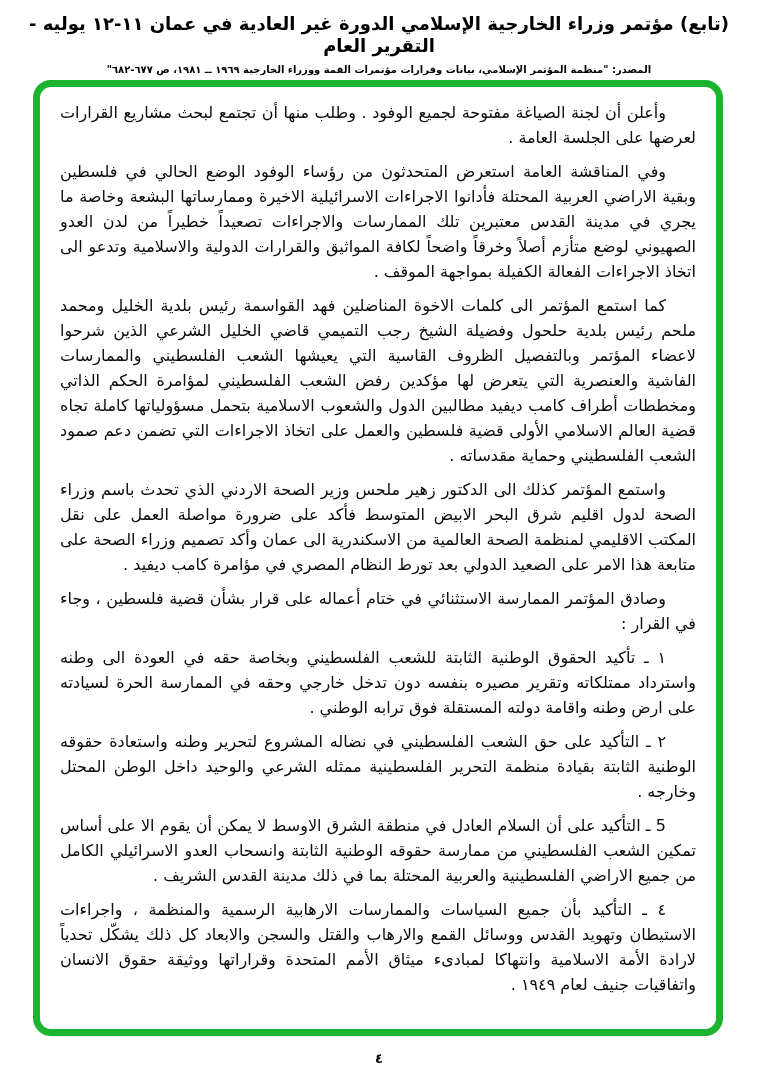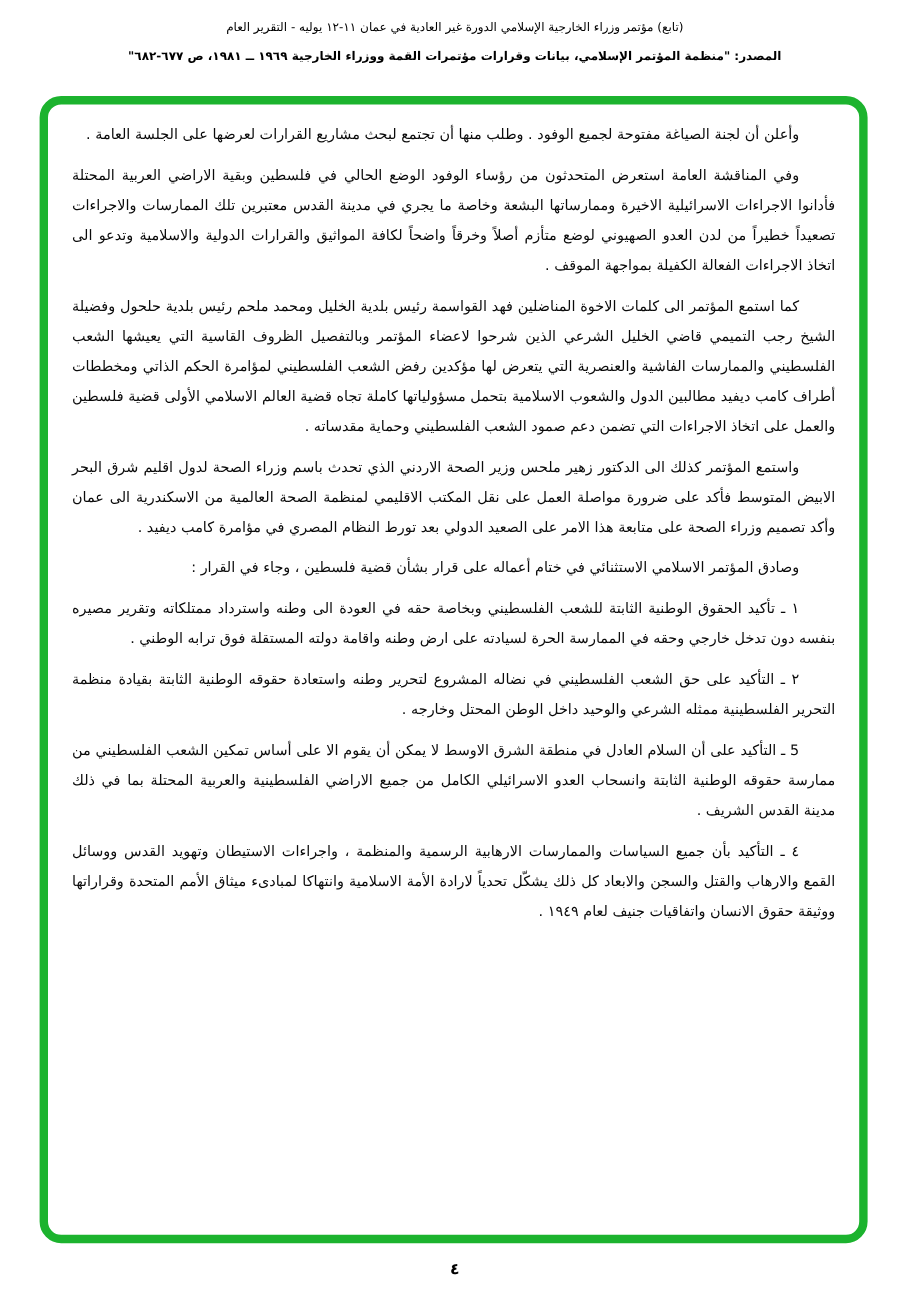--- a/index.html
+++ b/index.html
@@ -17,22 +17,22 @@
     position: relative;
     background: #ffffff;
   }
   .doc-header {
     direction: rtl;
     text-align: center;
     padding-top: 13px;
     color: #000;
   }
   .doc-title {
-    font-weight: normal;
-    font-size: 10px;
+    font-weight: bold;
+    font-size: 18px;
     line-height: 22px;
     letter-spacing: 0;
   }
   .doc-source {
     font-weight: bold;
     font-size: 10px;
     line-height: 16px;
     margin-top: 5px;
   }
   .content-box {
@@ -45,21 +45,21 @@
     border-radius: 18px;
     background: #ffffff;
     padding: 13px 20px 8px 20px;
     overflow: hidden;
   }
   .body-text {
     direction: rtl;
     color: #0a0a0a;
   }
   .body-text p {
-    font-size: 12px;
+    font-size: 16px;
     line-height: 25px;
     text-align: justify;
     text-indent: 30px;
     margin-bottom: 9px;
   }
   .body-text p:last-child { margin-bottom: 0; }
   .page-number {
     position: absolute;
     bottom: 12px;
     left: 0;
@@ -79,21 +79,21 @@
     <div class="doc-title">(تابع) مؤتمر وزراء الخارجية الإسلامي الدورة غير العادية في عمان ١١-١٢ يوليه - التقرير العام</div>
     <div class="doc-source">المصدر: "منظمة المؤتمر الإسلامي، بيانات وقرارات مؤتمرات القمة ووزراء الخارجية ١٩٦٩ ــ ١٩٨١، ص ٦٧٧-٦٨٢"</div>
   </div>
 
   <div class="content-box">
     <div class="body-text">
       <p>وأعلن أن لجنة الصياغة مفتوحة لجميع الوفود . وطلب منها أن تجتمع لبحث مشاريع القرارات لعرضها على الجلسة العامة .</p>
       <p>وفي المناقشة العامة استعرض المتحدثون من رؤساء الوفود الوضع الحالي في فلسطين وبقية الاراضي العربية المحتلة فأدانوا الاجراءات الاسرائيلية الاخيرة وممارساتها البشعة وخاصة ما يجري في مدينة القدس معتبرين تلك الممارسات والاجراءات تصعيداً خطيراً من لدن العدو الصهيوني لوضع متأزم أصلاً وخرقاً واضحاً لكافة المواثيق والقرارات الدولية والاسلامية وتدعو الى اتخاذ الاجراءات الفعالة الكفيلة بمواجهة الموقف .</p>
       <p>كما استمع المؤتمر الى كلمات الاخوة المناضلين فهد القواسمة رئيس بلدية الخليل ومحمد ملحم رئيس بلدية حلحول وفضيلة الشيخ رجب التميمي قاضي الخليل الشرعي الذين شرحوا لاعضاء المؤتمر وبالتفصيل الظروف القاسية التي يعيشها الشعب الفلسطيني والممارسات الفاشية والعنصرية التي يتعرض لها مؤكدين رفض الشعب الفلسطيني لمؤامرة الحكم الذاتي ومخططات أطراف كامب ديفيد مطالبين الدول والشعوب الاسلامية بتحمل مسؤولياتها كاملة تجاه قضية العالم الاسلامي الأولى قضية فلسطين والعمل على اتخاذ الاجراءات التي تضمن دعم صمود الشعب الفلسطيني وحماية مقدساته .</p>
       <p>واستمع المؤتمر كذلك الى الدكتور زهير ملحس وزير الصحة الاردني الذي تحدث باسم وزراء الصحة لدول اقليم شرق البحر الابيض المتوسط فأكد على ضرورة مواصلة العمل على نقل المكتب الاقليمي لمنظمة الصحة العالمية من الاسكندرية الى عمان وأكد تصميم وزراء الصحة على متابعة هذا الامر على الصعيد الدولي بعد تورط النظام المصري في مؤامرة كامب ديفيد .</p>
-      <p>وصادق المؤتمر الاسلامي الاستثنائي في ختام أعماله على قرار بشأن قضية فلسطين ، وجاء في القرار :</p>
+      <p>وصادق المؤتمر الممارسة الاستثنائي في ختام أعماله على قرار بشأن قضية فلسطين ، وجاء في القرار :</p>
       <p>١ ـ تأكيد الحقوق الوطنية الثابتة للشعب الفلسطيني وبخاصة حقه في العودة الى وطنه واسترداد ممتلكاته وتقرير مصيره بنفسه دون تدخل خارجي وحقه في الممارسة الحرة لسيادته على ارض وطنه واقامة دولته المستقلة فوق ترابه الوطني .</p>
       <p>٢ ـ التأكيد على حق الشعب الفلسطيني في نضاله المشروع لتحرير وطنه واستعادة حقوقه الوطنية الثابتة بقيادة منظمة التحرير الفلسطينية ممثله الشرعي والوحيد داخل الوطن المحتل وخارجه .</p>
       <p>5 ـ التأكيد على أن السلام العادل في منطقة الشرق الاوسط لا يمكن أن يقوم الا على أساس تمكين الشعب الفلسطيني من ممارسة حقوقه الوطنية الثابتة وانسحاب العدو الاسرائيلي الكامل من جميع الاراضي الفلسطينية والعربية المحتلة بما في ذلك مدينة القدس الشريف .</p>
       <p>٤ ـ التأكيد بأن جميع السياسات والممارسات الارهابية الرسمية والمنظمة ، واجراءات الاستيطان وتهويد القدس ووسائل القمع والارهاب والقتل والسجن والابعاد كل ذلك يشكّل تحدياً لارادة الأمة الاسلامية وانتهاكا لمبادىء ميثاق الأمم المتحدة وقراراتها ووثيقة حقوق الانسان واتفاقيات جنيف لعام ١٩٤٩ .</p>
     </div>
   </div>
 
   <div class="page-number">٤</div>
 
 </div>

